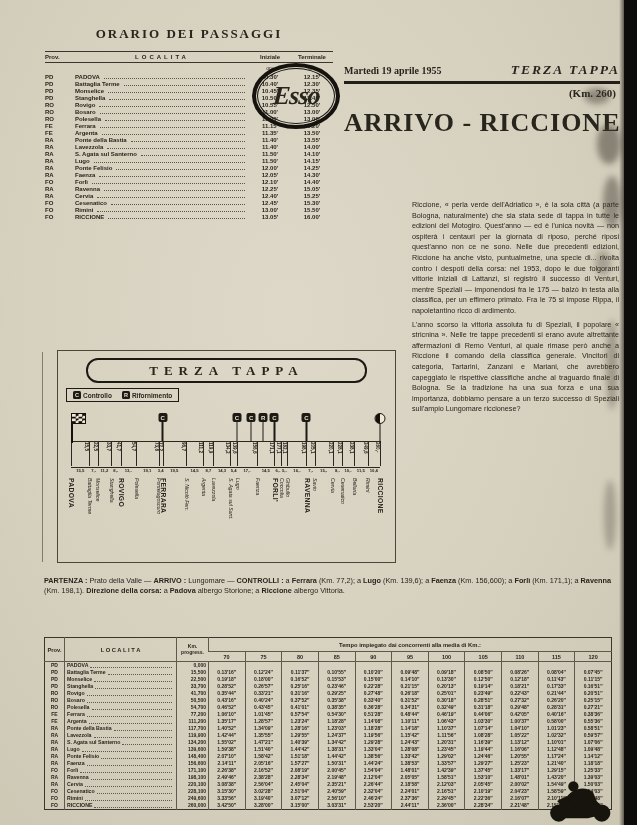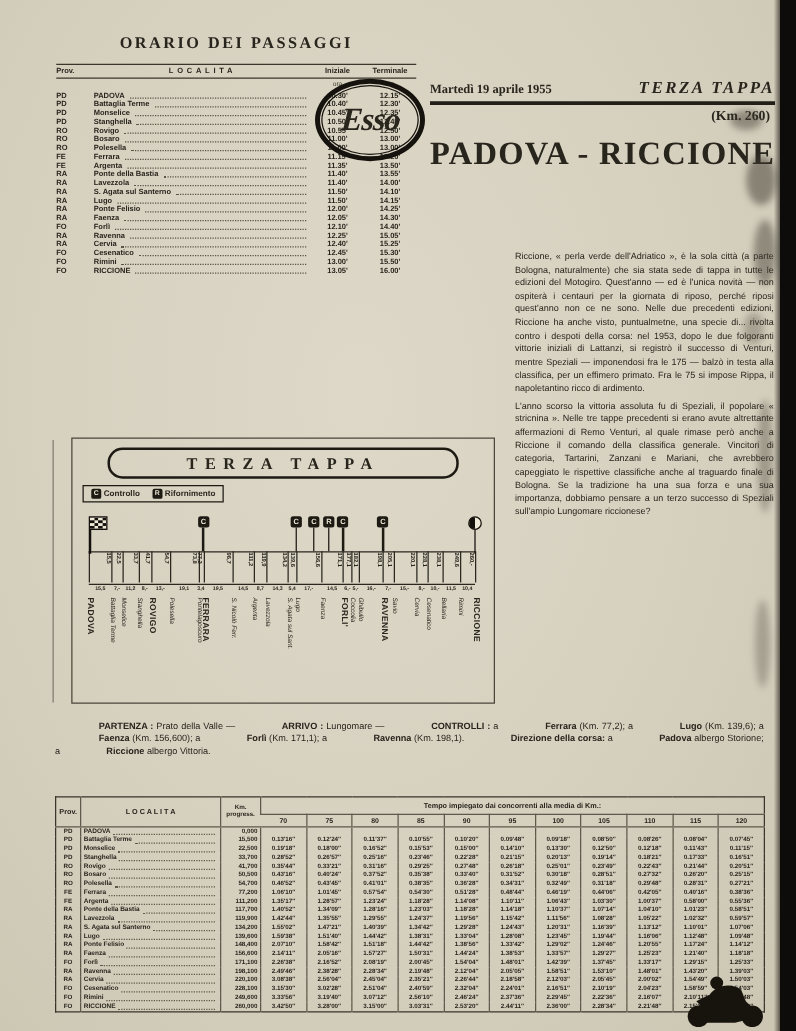--- a/index.html
+++ b/index.html
@@ -80,21 +80,21 @@
   .mstem{width:1.5px;height:19px;background:#1d1a14;}
   .startflag{position:absolute;top:2px;display:flex;flex-direction:column;}
   .fcheck{width:13px;height:9px;border:0.5px solid #14110c;
     background:conic-gradient(#14110c 0 25%,#efe9d7 0 50%,#14110c 0 75%,#efe9d7 0) 0 0/6.5px 4.5px;}
   .fpole{width:1.5px;height:19px;background:#14110c;}
   .finish{position:absolute;top:2px;transform:translateX(-50%);display:flex;flex-direction:column;align-items:center;}
   .fcircle{width:9px;height:9px;border:1.5px solid #14110c;border-radius:50%;
     background:linear-gradient(90deg,#14110c 50%,#efe9d7 50%);}
   
   .partenza{position:absolute;left:44px;top:569px;width:567px;font-size:7.3px;line-height:10px;text-align:justify;}
-  .pz-b{font-weight:bold;margin-left:35px;}
+  .pz-b{font-weight:bold;}
   
   .tempi{position:absolute;left:44px;top:637px;width:568px;}
   .tempi-t{width:100%;border-collapse:collapse;table-layout:fixed;border:1.5px solid #39352a;}
   .tempi-t th,.tempi-t td{border-left:1px solid #5e594b;padding:0;overflow:hidden;}
   .tempi-t tr>*:first-child{border-left:none;}
   .tempi-t thead th{border-bottom:1px solid #5e594b;font-weight:bold;}
   .th-main{font-size:5.8px;height:13px;}
   .km-head{font-size:5px;white-space:pre-line;line-height:1.15;}
   .th-speed{font-size:5.5px;height:9px;}
   .tempi-t tbody td{font-size:5px;font-weight:bold;height:7px;line-height:7px;text-align:center;}
@@ -273,21 +273,21 @@
       </div>
   </div>
 
   <div class="hdr">
     <div class="hdr-line1">
       <span class="hdr-date">Martedì 19 aprile 1955</span>
       <span class="hdr-stage">TERZA TAPPA</span>
     </div>
     <div class="hdr-rule"></div>
     <div class="hdr-km">(Km. 260)</div>
-    <div class="hdr-title">PADOVA - RICCIONE</div>
+    <div class="hdr-title">ARRIVO - RICCIONE</div>
   </div>
 
   <div class="esso">
     <span class="esso-text">Esso</span>
   </div>
 
   <div id="article" class="article">
       <p class="art-p">Riccione, « perla verde dell'Adriatico », è la sola città (a parte Bologna, naturalmente) che sia stata sede di tappa in tutte le edizioni del Motogiro. Quest'anno — ed è l'unica novità — non ospiterà i centauri per la giornata di riposo, perché riposi quest'anno non ce ne sono. Nelle due precedenti edizioni, Riccione ha anche visto, puntualmetne, una specie di... rivolta contro i despoti della corsa: nel 1953, dopo le due folgoranti vittorie iniziali di Lattanzi, si registrò il successo di Venturi, mentre Speziali — imponendosi fra le 175 — balzò in testa alla classifica, per un effimero primato. Fra le 75 si impose Rippa, il napoletantino ricco di ardimento.</p>
       <p class="art-p">L'anno scorso la vittoria assoluta fu di Speziali, il popolare « stricnina ». Nelle tre tappe precedenti si erano avute altrettante affermazioni di Remo Venturi, al quale rimase però anche a Riccione il comando della classifica generale. Vincitori di categoria, Tartarini, Zanzani e Mariani, che avrebbero capeggiato le rispettive classifiche anche al traguardo finale di Bologna. Se la tradizione ha una sua forza e una sua importanza, dobbiamo pensare a un terzo successo di Speziali sull'ampio Lungomare riccionese?</p>
     </div>

